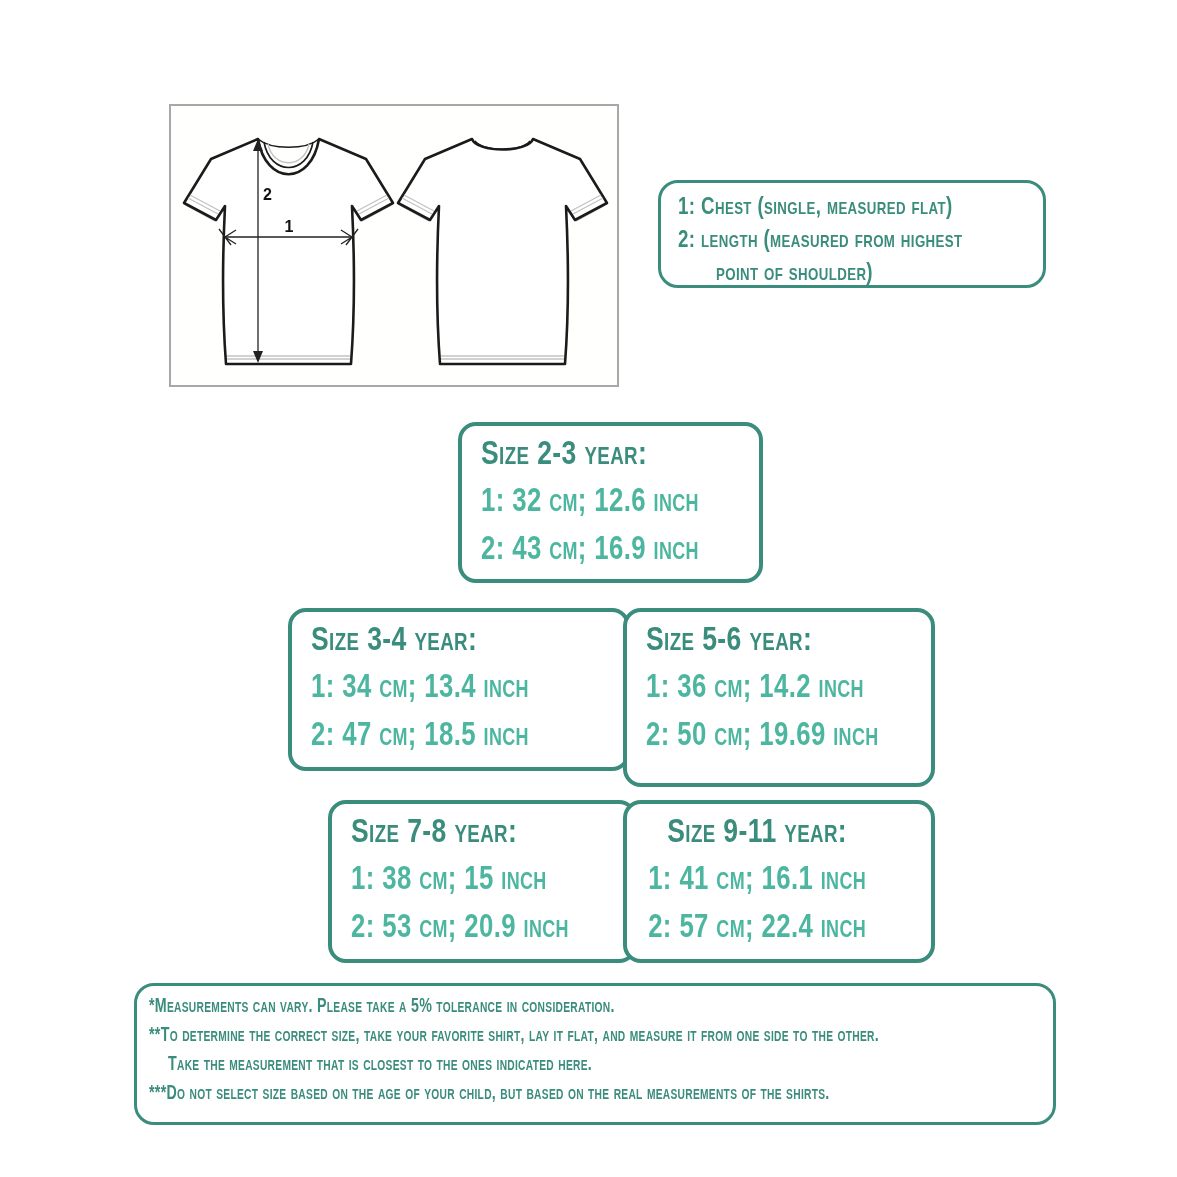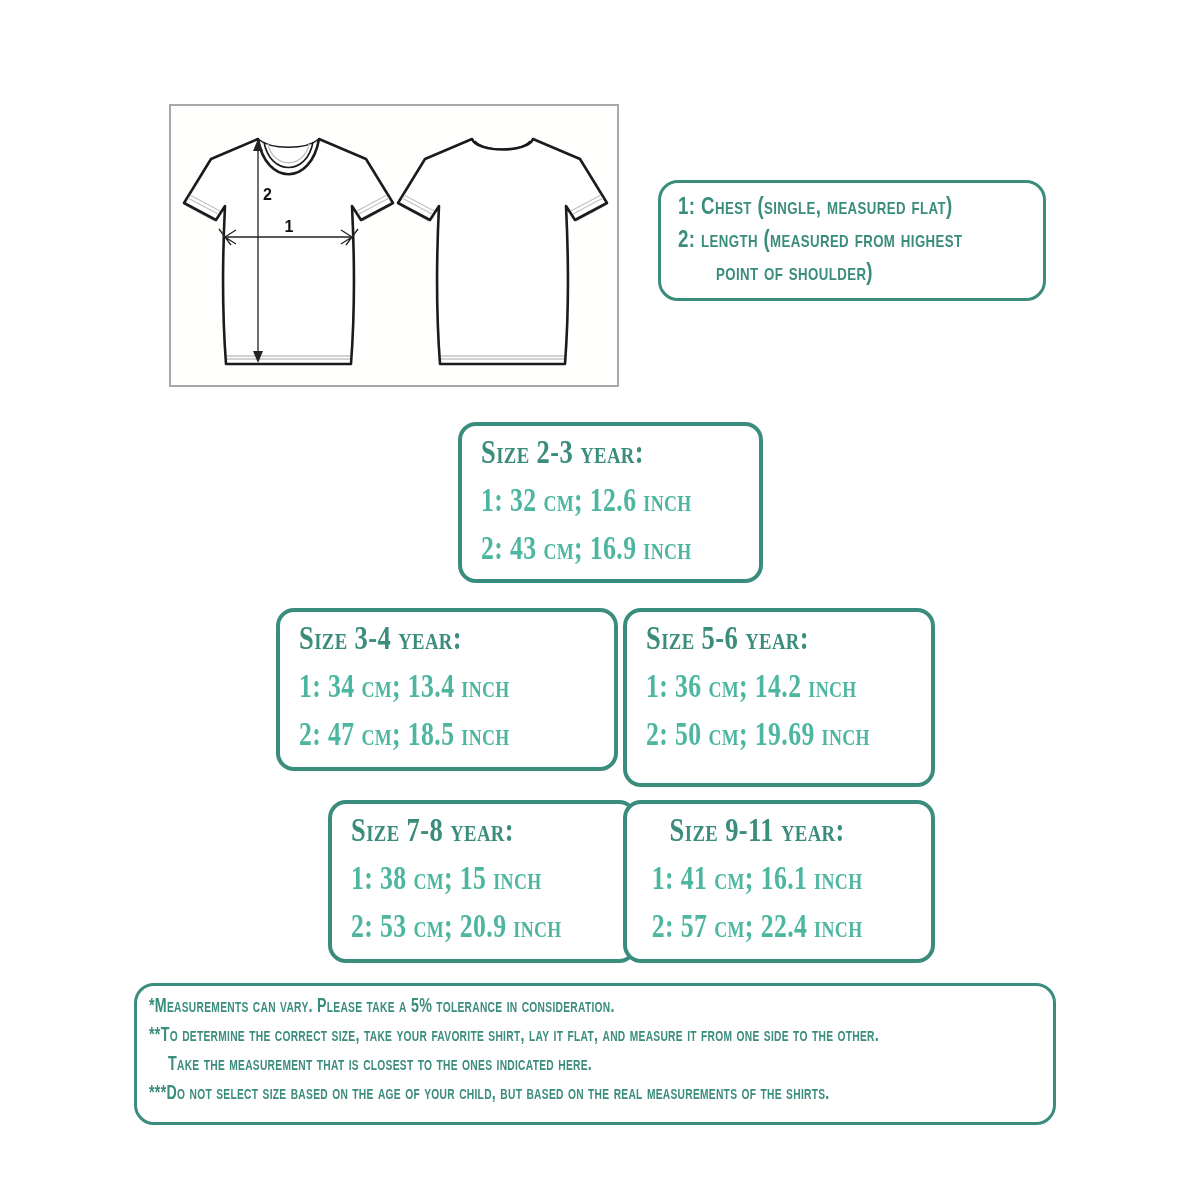--- a/index.html
+++ b/index.html
@@ -22,47 +22,47 @@
     position:absolute;left:169px;top:104px;width:450px;height:283px;
     border:2px solid var(--frame);background:#fffffe;
   }
   .shirt-frame svg{display:block;}
 
   
   .box{
     position:absolute;background:#fff;border:3px solid var(--dark);
     border-radius:20px;
   }
-  .size-box{border-width:4px;border-radius:18px;padding:2px 0 0 19px;font-family:Liberation Serif, serif;}
+  .size-box{border-width:4px;border-radius:18px;padding:2px 0 0 19px;}
 
   .scline{
     display:block;white-space:nowrap;
     font-variant:small-caps;font-weight:700;
     transform-origin:0 50%;
   }
 
   
-  .legend-box{left:658px;top:180px;width:388px;height:121px;padding:6px 0 0 17px;}
+  .legend-box{left:658px;top:180px;width:388px;height:108px;padding:6px 0 0 17px;}
   .legend-box .scline{
     font-size:24px;line-height:33px;color:var(--dark);
     transform:scaleX(0.78);letter-spacing:0.5px;
   }
   .legend-box .indent{margin-left:38px;}
 
   
   .size-title{
     font-size:34px;line-height:48px;color:var(--dark);
     transform:scaleX(0.78);letter-spacing:0.5px;
   }
   .size-line{
     font-size:33px;line-height:48px;color:var(--light);
     transform:scaleX(0.78);letter-spacing:0.5px;
   }
   .box-s23 {left:458px;top:422px;width:305px;height:161px;}
-  .box-s34 {left:276px;top:608px;width:342px;height:163px;}
+  .box-s34 {left:288px;top:608px;width:342px;height:163px;}
   .box-s56 {left:623px;top:608px;width:312px;height:179px;}
   .box-s78 {left:288px;top:800px;width:309px;height:163px;margin-left:40px;}
   .box-s911{left:623px;top:800px;width:312px;height:163px;text-align:center;}
 
   
   .notes-box{left:134px;top:983px;width:922px;height:142px;padding:5px 0 0 12px;}
   .notes-box .scline{
     font-size:19.5px;line-height:29px;color:var(--dark);
     transform:scaleX(0.73);letter-spacing:0.4px;
   }

